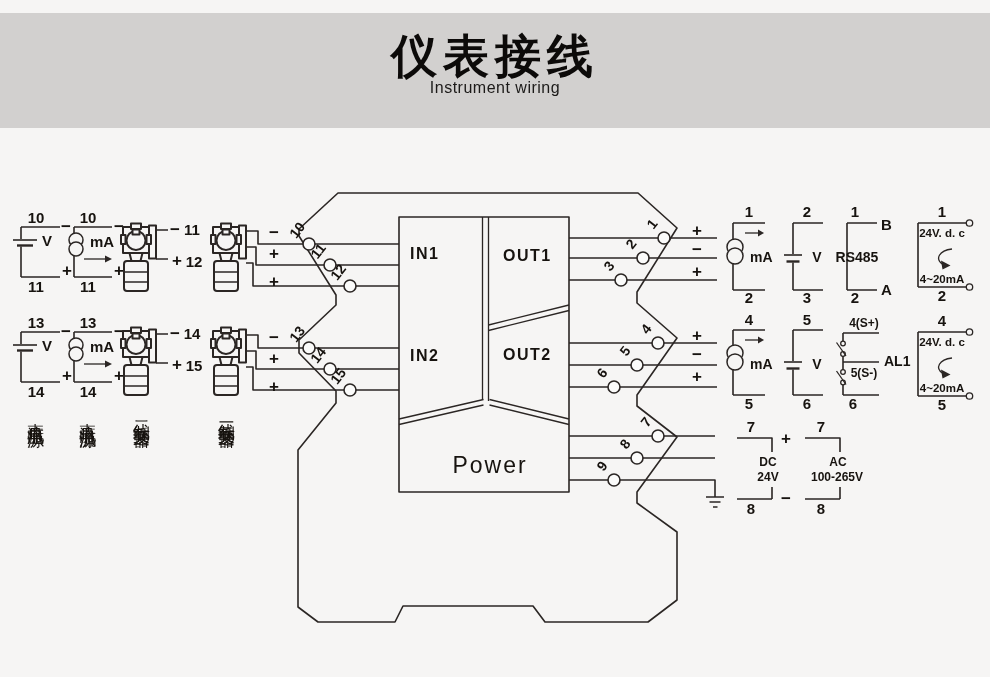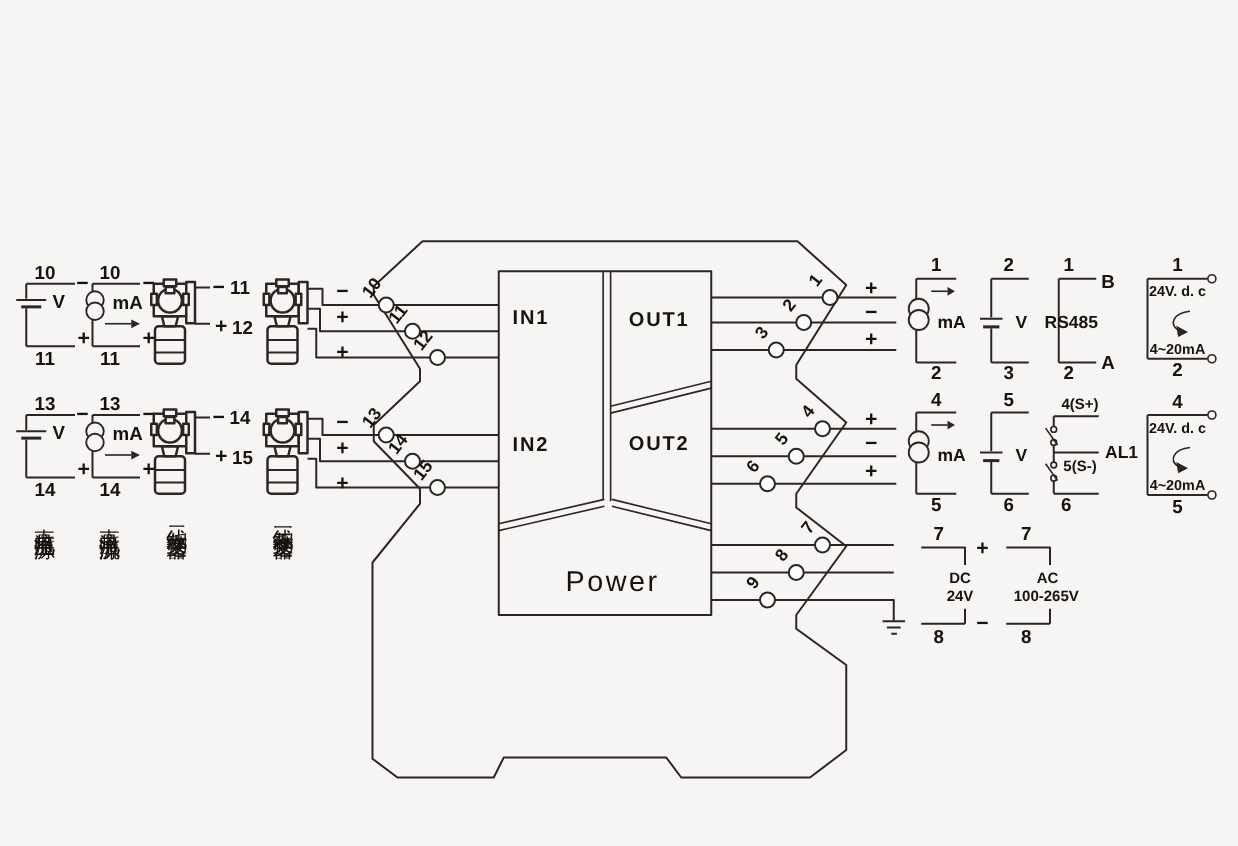--- a/index.html
+++ b/index.html
@@ -27,20 +27,24 @@
   .mod{font-size:16px;font-weight:bold;letter-spacing:1.5px;}
   .pow{font-size:23px;letter-spacing:2px;}
   .vcap{position:absolute;writing-mode:vertical-rl;text-orientation:upright;font-size:17px;
         letter-spacing:2px;color:#17130f;line-height:1;}
 </style>
 </head>
 <body>
 
 <div class="page">
 
+  <div class="band">
+    <div class="title">仪表接线</div>
+    <div class="subtitle">Instrument wiring</div>
+  </div>
 
   <svg class="diagram" width="990" height="677" viewBox="0 0 990 677">
     <defs>
       <g id="xmtr">
         <rect class="icon" x="1" y="34" width="24" height="30" rx="3"></rect>
         <path class="iconline" d="M1,45 H25 M1,55 H25"></path>
         <path class="icon" d="M6.5,26 H19.5 L17.5,34 H8.5 Z"></path>
         <rect class="icon" x="0" y="0" width="26" height="26"></rect>
         <rect class="icon" x="8" y="-3.5" width="10" height="5.5"></rect>
         <rect class="icon" x="26" y="-1.5" width="7" height="33"></rect>

